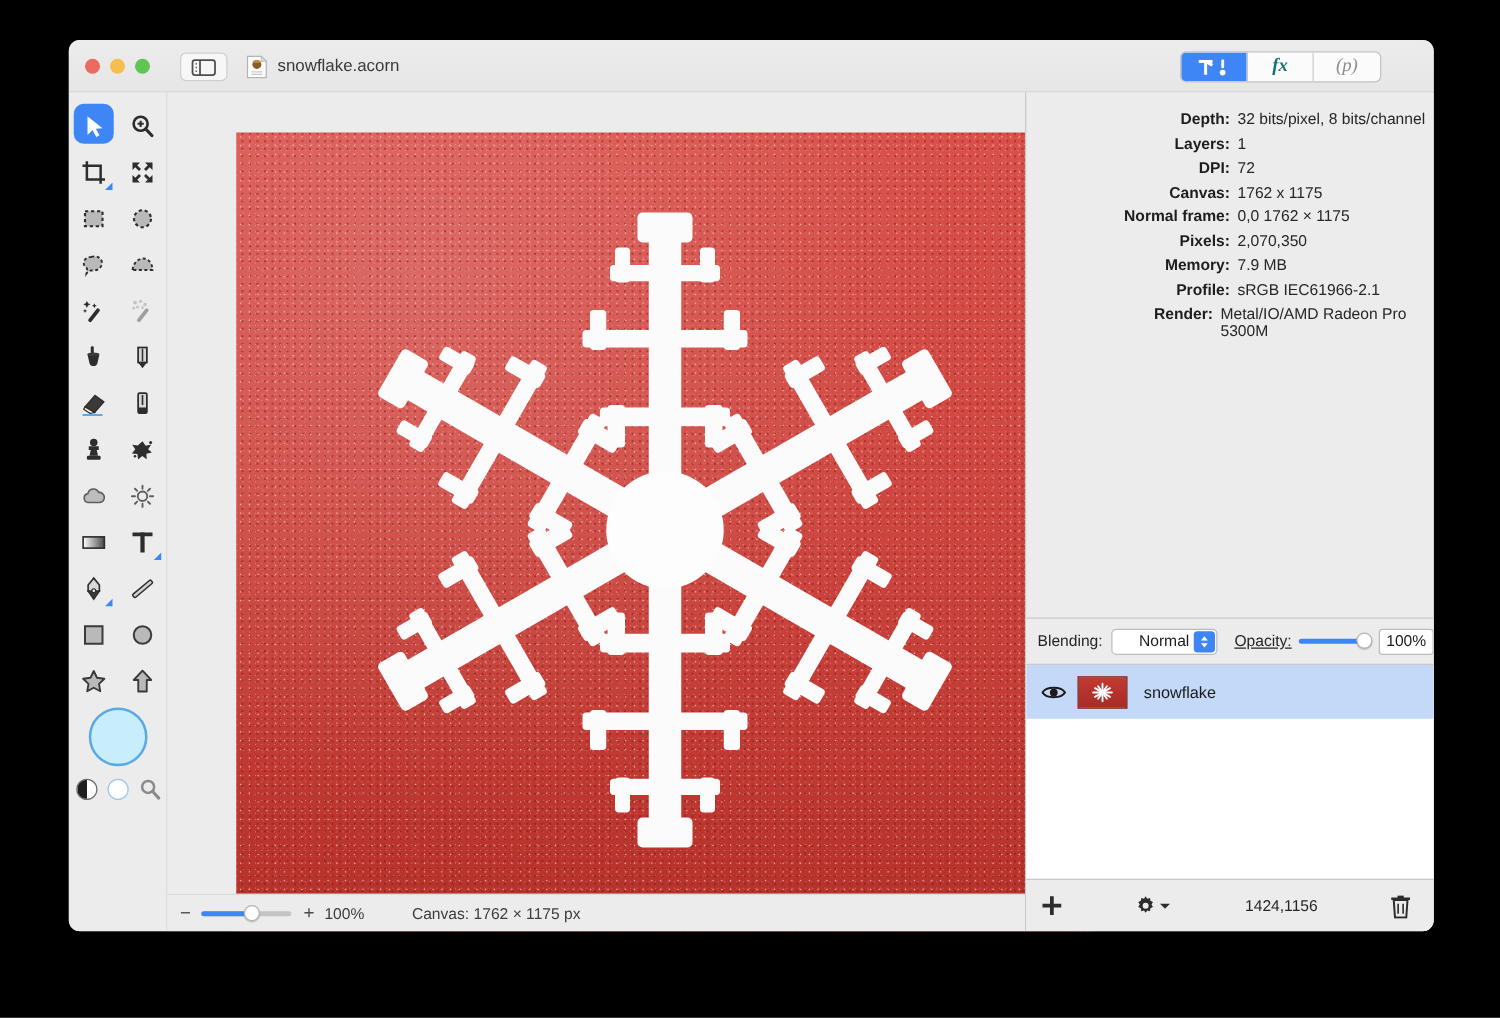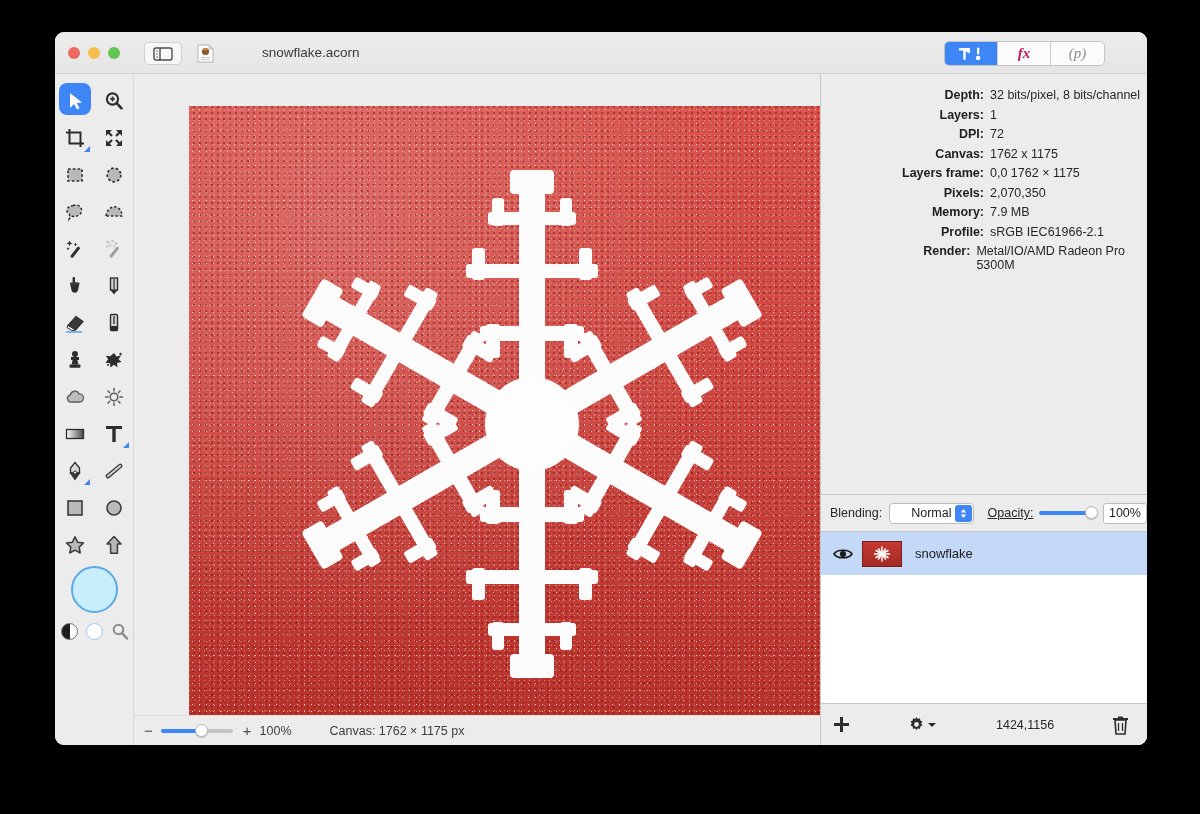--- a/index.html
+++ b/index.html
@@ -29,33 +29,33 @@
   .light.yellow { background: #f4bf4f; }
   .light.green { background: #61c554; }
   .sidebar-toggle {
     position: absolute; left: 89px; top: 10px;
     width: 38px; height: 23px;
     background: #f7f7f7; border: 1px solid #cfcfcf; border-radius: 5px;
   }
   .doc-icon { position: absolute; left: 142px; top: 12px; width: 17px; height: 19px; }
   .doc-title {
     position: absolute; left: 167px; top: 13px;
-    font-size: 13.5px; color: #3a3a3a; margin-left: 40px;
+    font-size: 13.5px; color: #3a3a3a;
   }
   .seg-control {
     position: absolute; right: 42px; top: 9px;
     height: 25px; display: flex;
     border: 1px solid #c3c3c3; border-radius: 5px; overflow: hidden;
     background: #fbfbfb;
   }
   .seg {
     width: 53px; height: 100%;
     display: flex; align-items: center; justify-content: center;
     border-right: 1px solid #cdcdcd;
-    font-size: 14px; color: #be185d;
+    font-size: 14px; color: #0f766e;
   }
   .seg:last-child { border-right: none; }
   .seg.active { background: #3e86f5; color: #fff; }
   .seg.fx { font-family: "Liberation Serif", serif; font-style: italic; font-weight: bold; font-size: 15px; }
   .seg.pp { font-family: "Liberation Serif", serif; font-style: italic; font-size: 15px; color: #8d8d8d; }
 
   
   .toolbar {
     position: absolute; left: 0; top: 42px;
     width: 79px; height: 671px;
@@ -537,21 +537,21 @@
       </div>
       <div class="info-row">
         <div class="info-label">DPI:</div>
         <div class="info-value">72</div>
       </div>
       <div class="info-row">
         <div class="info-label">Canvas:</div>
         <div class="info-value">1762 x 1175</div>
       </div>
       <div class="info-row">
-        <div class="info-label">Layers frame:</div>
+        <div class="info-label">Normal frame:</div>
         <div class="info-value">0,0 1762 × 1175</div>
       </div>
       <div class="info-row">
         <div class="info-label">Pixels:</div>
         <div class="info-value">2,070,350</div>
       </div>
       <div class="info-row">
         <div class="info-label">Memory:</div>
         <div class="info-value">7.9 MB</div>
       </div>

